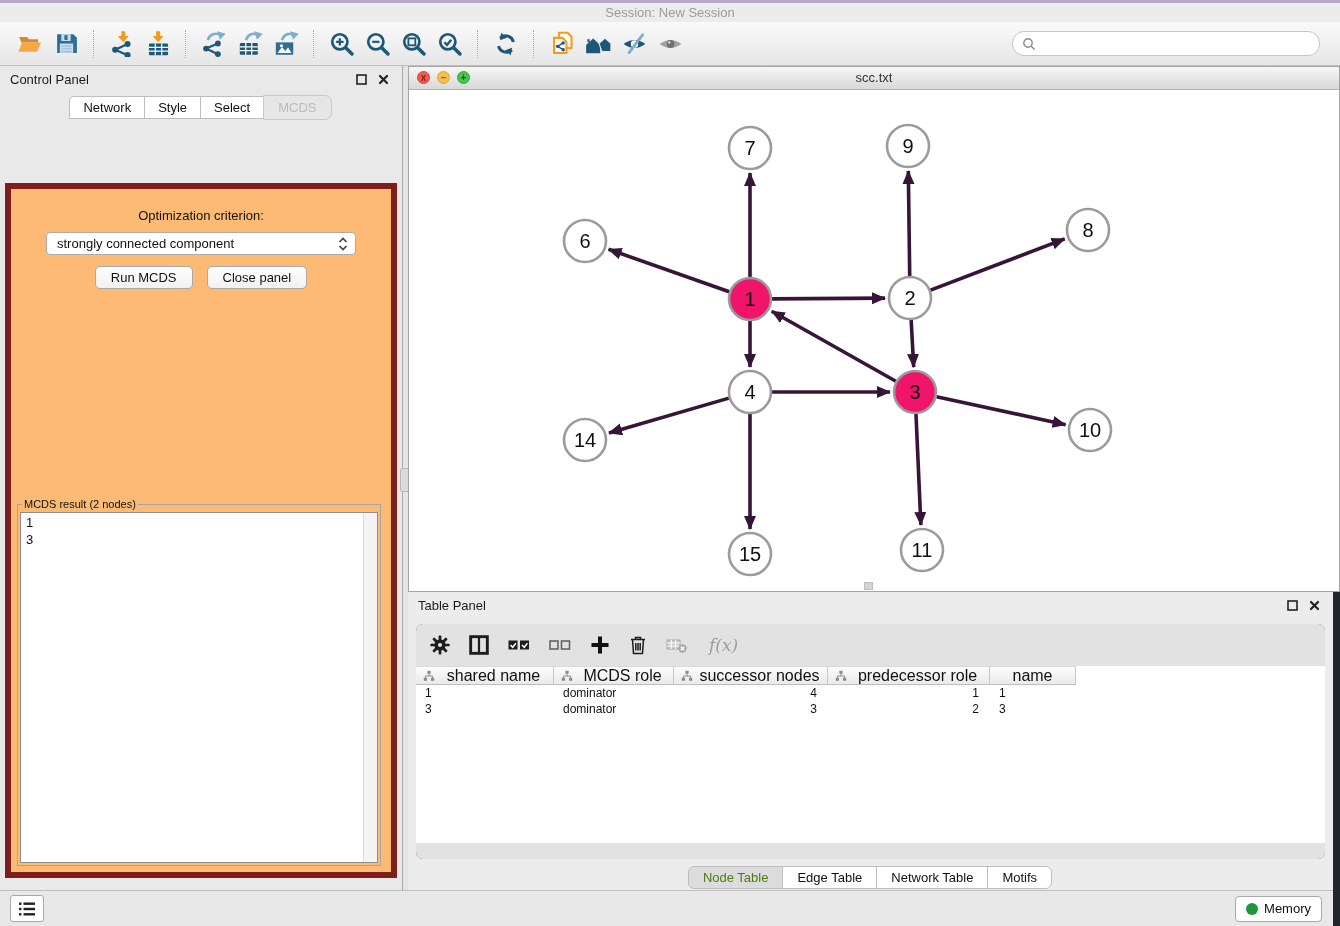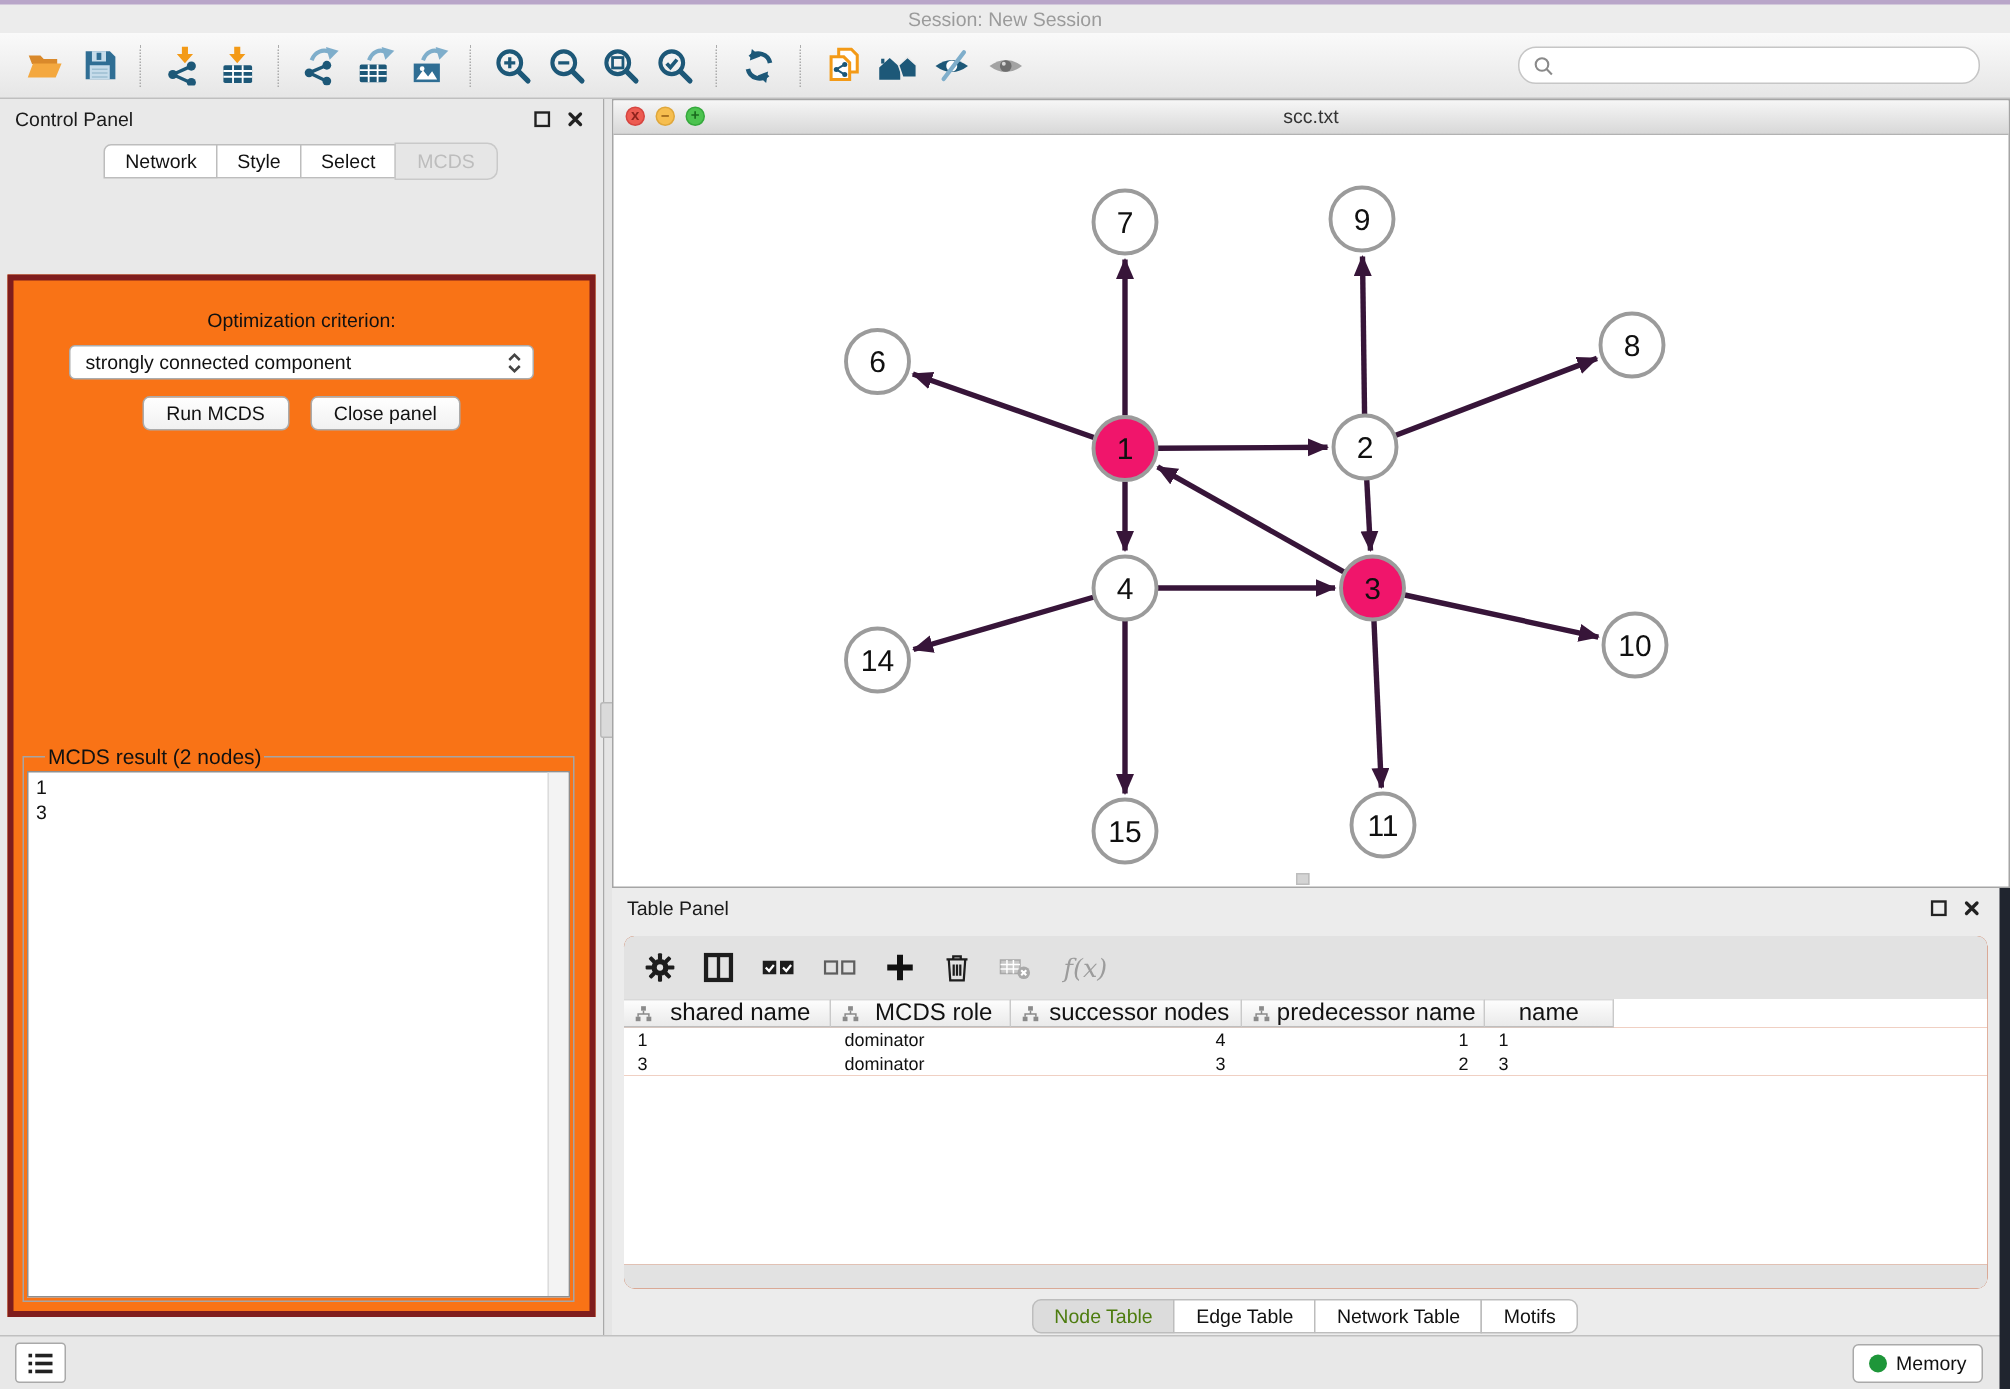--- a/index.html
+++ b/index.html
@@ -42,39 +42,39 @@
     display:inline-block;padding:3px 13px 3px;font-size:13px;background:#fff;
     border:1px solid #BDBDBD;margin-left:-1px;color:#111;position:relative;
   }
   .cptab:first-child{border-radius:5px 0 0 0;}
   .cptab.active{
     background:#E6E6E6;color:#BDBDBD;border-color:#C9C9C9;
     border-radius:0 7px 7px 0;padding:4px 14px;
   }
   #cp-content{
     position:absolute;left:5px;right:5px;top:117px;bottom:12px;
-    background:#f97316;border:4px solid #7f1d1d;z-index:1;
+    background:#fdba74;border:6px solid #7f1d1d;z-index:1;
   }
   #opt-label{text-align:center;font-size:13px;margin-top:19px;color:#111;}
   #criterion-select{
     width:310px;height:23px;box-sizing:border-box;margin:9px auto 0;
     background:#fff;border:1px solid #ACACAC;border-radius:4px;
     display:flex;align-items:center;padding:0 6px 0 10px;font-size:13px;color:#111;
   }
   #criterion-select .spacer{flex:1;}
   .btn-row{display:flex;justify-content:center;gap:14px;margin-top:11px;}
   .btn{
     background:linear-gradient(#FFFFFF,#F1F1F1);border:1px solid #ABABAB;border-radius:5px;
     padding:3px 15px;font-size:13px;color:#111;
   }
   #result-fieldset{
     position:absolute;left:6px;right:10px;top:309px;bottom:6px;
     border:1px solid #A5A5A5;margin:0;padding:2px;font-size:13px;color:#111;
   }
-  #result-fieldset legend{padding:0 2px;margin-left:12px;font-size:14px;}
+  #result-fieldset legend{padding:0 2px;margin-left:2px;font-size:11px;}
   #result-list{
     position:relative;width:100%;height:100%;box-sizing:border-box;
     background:#fff;border:1px solid #8E8E8E;overflow:hidden;
   }
   #result-lines{padding:1px 0 0 5px;font-size:13px;line-height:17px;}
   .scrollstrip{position:absolute;right:0;top:0;bottom:0;width:13px;background:#F3F3F3;border-left:1px solid #DCDCDC;}
   
   #cp-splitter{position:absolute;left:403px;top:66px;width:5px;height:824px;background:#E5E5E5;}
   #cp-splitter .handle{
     position:absolute;left:-3px;top:402px;width:10px;height:22px;
@@ -566,21 +566,21 @@
             <span class="tree">
               <svg width="12" height="12" viewBox="0 0 12 12">
                 <g fill="#8A8A8A">
                   <rect x="4.4" y="0.8" width="3.2" height="3"></rect>
                   <rect x="0.8" y="7.8" width="3.2" height="3"></rect>
                   <rect x="8" y="7.8" width="3.2" height="3"></rect>
                 </g>
                 <path d="M6 3.8 V6 M2.4 7.8 V6 H9.6 V7.8" fill="none" stroke="#8A8A8A" stroke-width="1"></path>
               </svg>
             </span>
-            <span class="thlabel">predecessor name</span>
+            <span class="thlabel">predecessor role</span>
           </div>
           <div class="th" style="width: 86px;">
             <span class="thlabel">name</span>
           </div>
         </div>
       <div id="tp-rows">
           <div class="tr">
             <div class="td left" style="width: 138px;">1</div>
             <div class="td left" style="width: 120px;">dominator</div>
             <div class="td right" style="width: 154px;">4</div>

